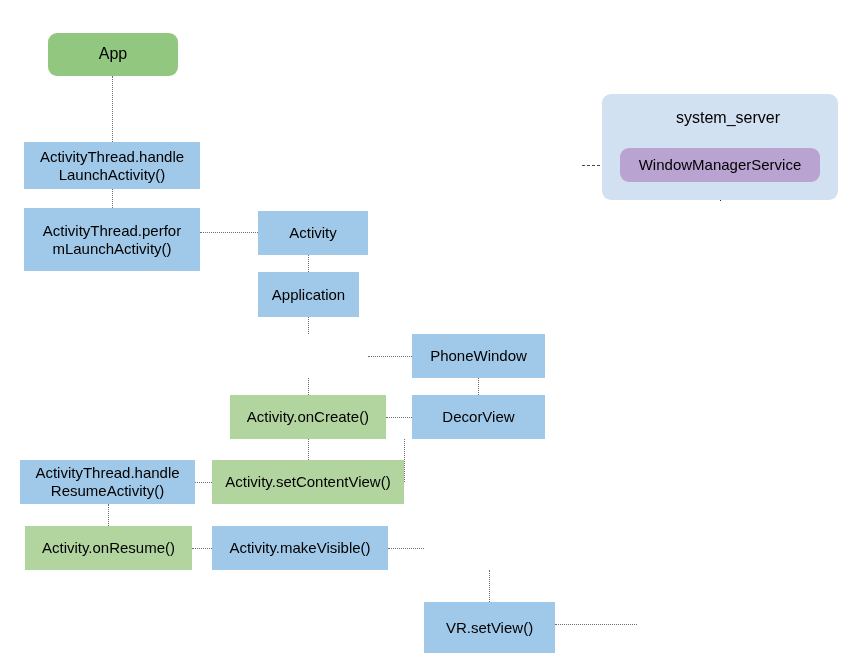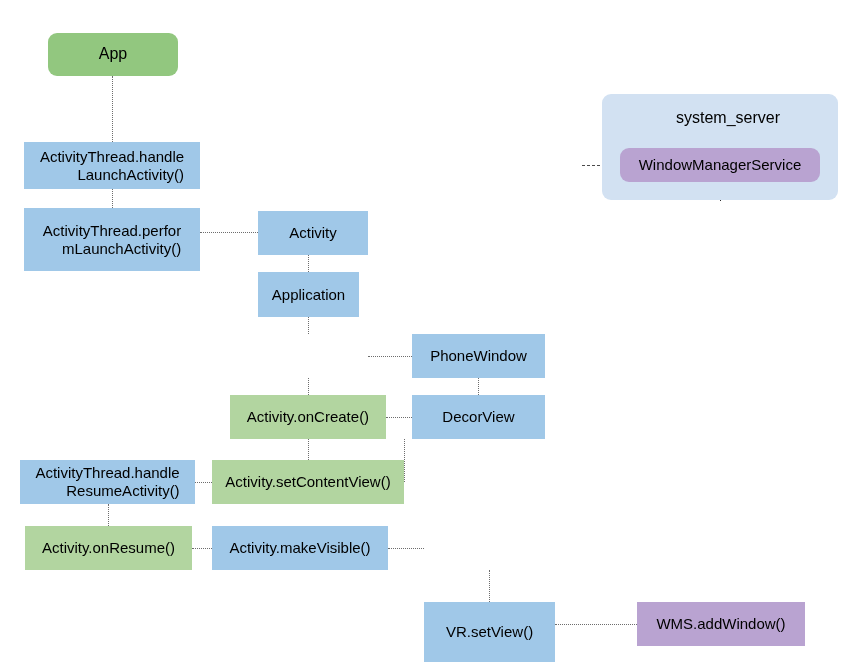--- a/index.html
+++ b/index.html
@@ -14,21 +14,21 @@
     background: #ffffff;
     overflow: hidden;
     font-family: "Liberation Sans", sans-serif;
   }
   .node {
     position: absolute;
     box-sizing: border-box;
     display: flex;
     align-items: center;
     justify-content: center;
-    text-align: right;
+    text-align: center;
     color: #000000;
     font-size: 15px;
     line-height: 1.18;
     white-space: pre-line;
     padding: 2px 4px;
     z-index: 3;
   }
   .fill-blue   { background: #a0c8e8; }
   .fill-green  { background: #b2d5a0; }
   .fill-green-strong { background: #92c77f; }
@@ -137,17 +137,16 @@
   <div class="node fill-blue" style="left:20px; top:460px; width:175px; height:44px;">ActivityThread.handle
 ResumeActivity()</div>
 
   <div class="node fill-green" style="left:212px; top:460px; width:192px; height:44px;">Activity.setContentView()</div>
 
   <div class="node fill-green" style="left:25px; top:526px; width:167px; height:44px;">Activity.onResume()</div>
 
   <div class="node fill-blue" style="left:212px; top:526px; width:176px; height:44px;">Activity.makeVisible()</div>
 
 
-  <div class="node fill-blue" style="left:424px; top:602px; width:131px; height:60px;">VR.setView()</div>
+  <div class="node fill-blue" style="left:424px; top:602px; width:131px; height:51px;">VR.setView()</div>
 
-  <div class="node fill-purple" style="left:637px; top:602px; width:168px; height:44px;">WMS.addWindow()</div>
 
 </div>
 
 </body></html>

